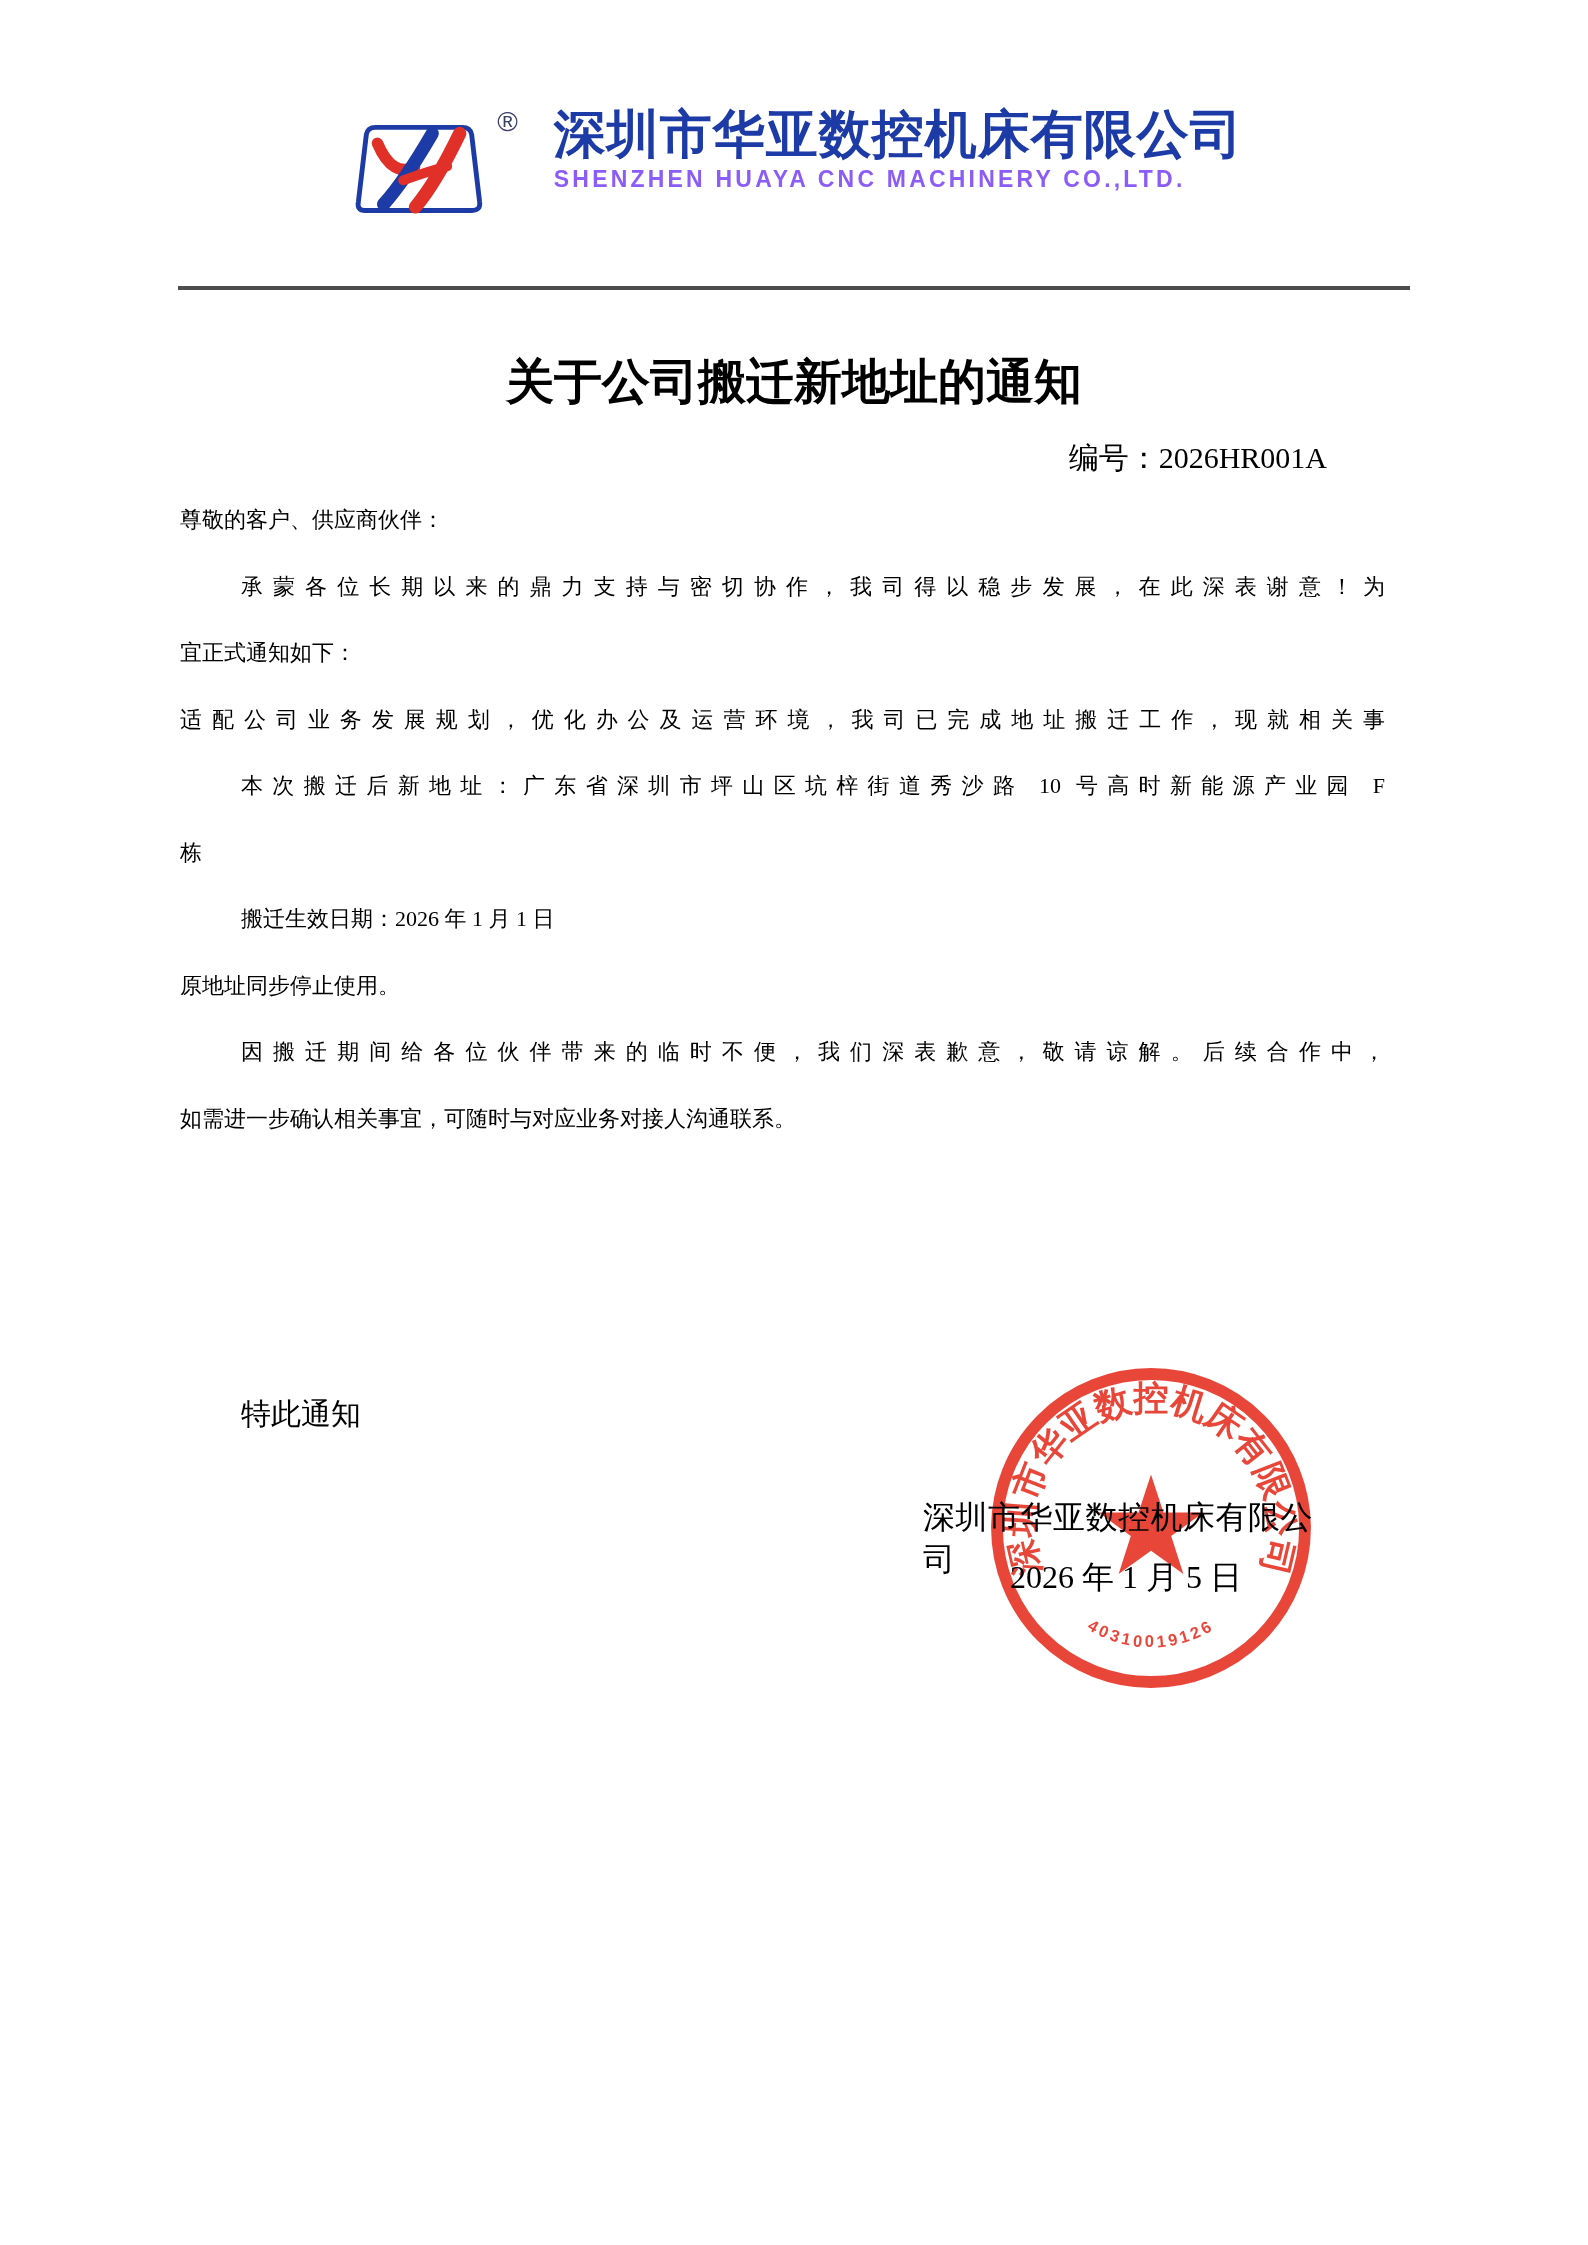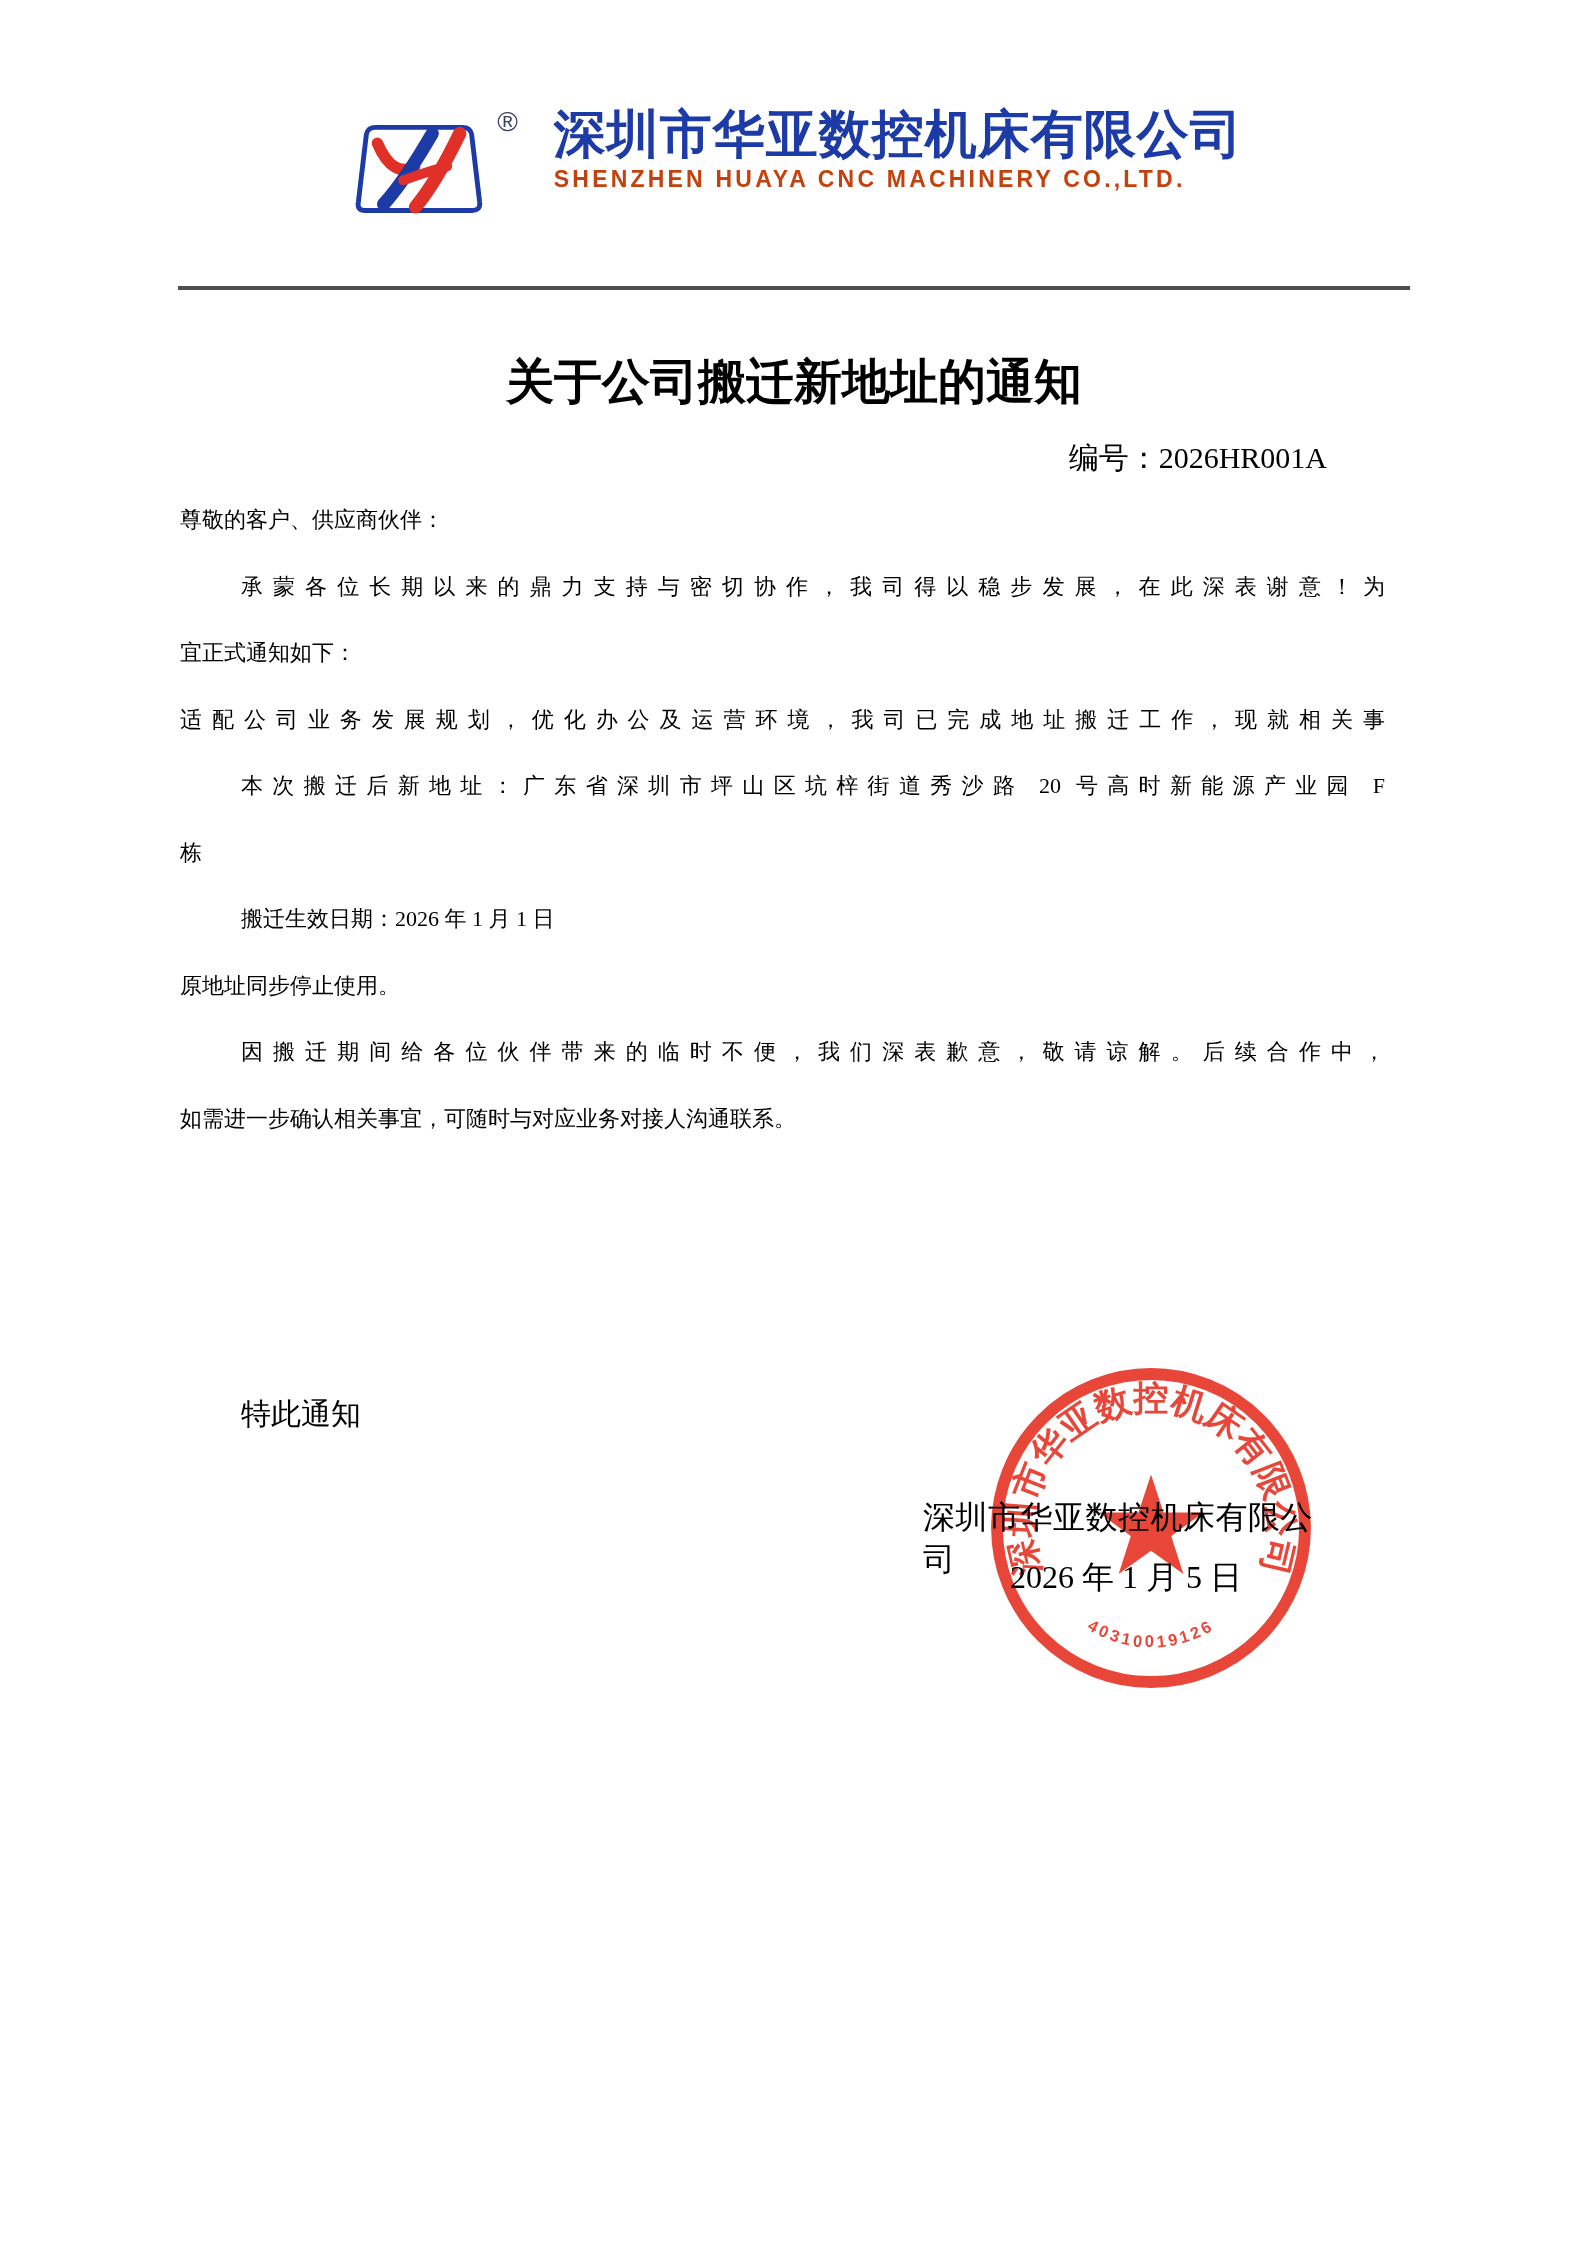--- a/index.html
+++ b/index.html
@@ -50,35 +50,35 @@
         <path d="M26 6 L124 6 Q133 6 134.5 14 L143.5 90 Q145 100 135 100 L14 100 Q4.5 100 6.5 90 L15.5 14 Q17 6 26 6 Z" fill="#ffffff" stroke="#1d3ba6" stroke-width="5.5" stroke-linejoin="round"></path>
         <path d="M28 24 C40 52 54 58 70 51" fill="none" stroke="#e03028" stroke-width="13" stroke-linecap="round"></path>
         <path d="M90 13 C72 44 52 74 35 93" fill="none" stroke="#1d3ba6" stroke-width="15" stroke-linecap="round"></path>
         <path d="M121 13 C106 44 88 76 71 96" fill="none" stroke="#e03028" stroke-width="15" stroke-linecap="round"></path>
         <path d="M57 66 C76 59 92 54 107 50" fill="none" stroke="#e03028" stroke-width="11" stroke-linecap="round"></path>
       </svg>
     </div>
     <span class="reg-mark">®</span>
     <div class="name-block">
       <div class="name-zh" style="color:#1d3ba6;">深圳市华亚数控机床有限公司</div>
-      <div class="name-en" style="color:#c2410c;">SHENZHEN HUAYA CNC MACHINERY CO.,LTD.</div>
+      <div class="name-en" style="color:#8b5cf6;">SHENZHEN HUAYA CNC MACHINERY CO.,LTD.</div>
     </div>
   </div>
 
   <div class="separator"></div>
 
   <div class="doc-title">关于公司搬迁新地址的通知</div>
   <div class="doc-number">编号：2026HR001A</div>
 
   <div class="body-block">
       <div class="bline">尊敬的客户、供应商伙伴：</div>
       <div class="bline ind fill">承蒙各位长期以来的鼎力支持与密切协作，我司得以稳步发展，在此深表谢意！为</div>
       <div class="bline">宜正式通知如下：</div>
       <div class="bline fill">适配公司业务发展规划，优化办公及运营环境，我司已完成地址搬迁工作，现就相关事</div>
-      <div class="bline ind fill">本次搬迁后新地址：广东省深圳市坪山区坑梓街道秀沙路 20 号高时新能源产业园 F</div>
+      <div class="bline ind fill">本次搬迁后新地址：广东省深圳市坪山区坑梓街道秀沙路 10 号高时新能源产业园 F</div>
       <div class="bline">栋</div>
       <div class="bline ind">搬迁生效日期：2026 年 1 月 1 日</div>
       <div class="bline">原地址同步停止使用。</div>
       <div class="bline ind fill">因搬迁期间给各位伙伴带来的临时不便，我们深表歉意，敬请谅解。后续合作中，</div>
       <div class="bline">如需进一步确认相关事宜，可随时与对应业务对接人沟通联系。</div>
     </div>
   <div class="closing">特此通知</div>
 
   <svg class="stamp" viewBox="0 0 420 420">
     <circle cx="210" cy="210" r="196" fill="none" stroke="#e8392c" stroke-width="15"></circle>

